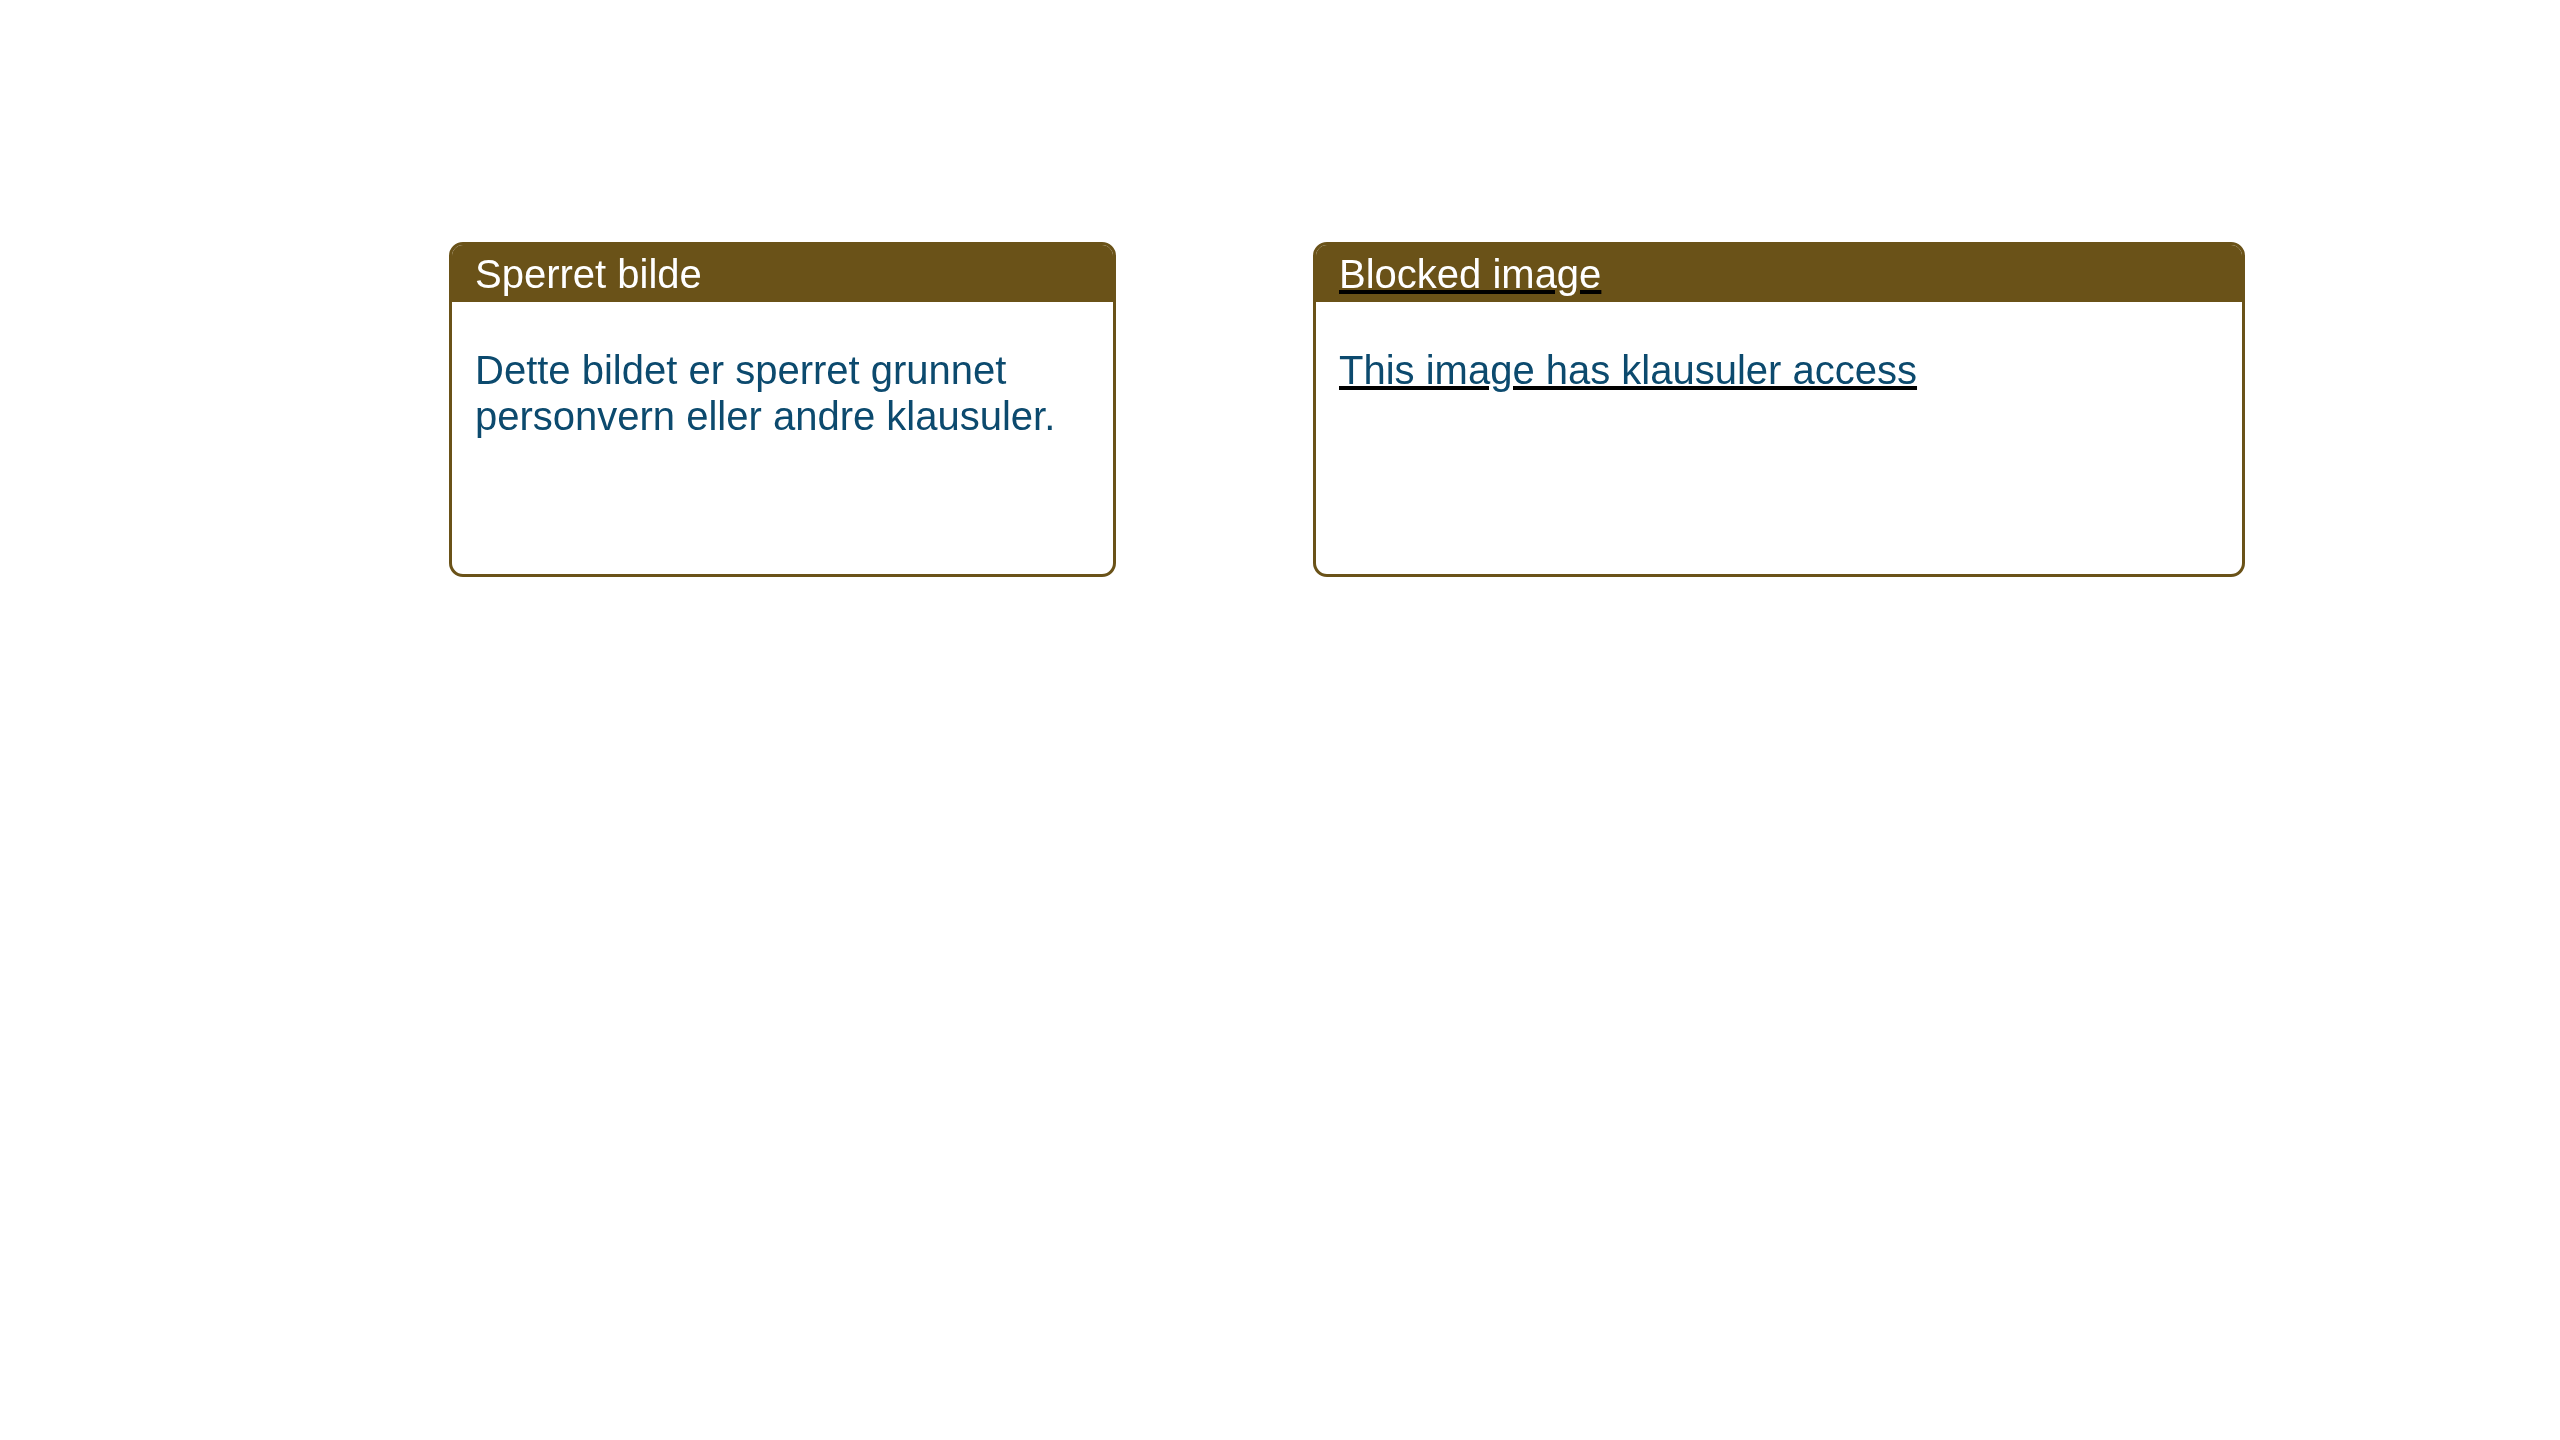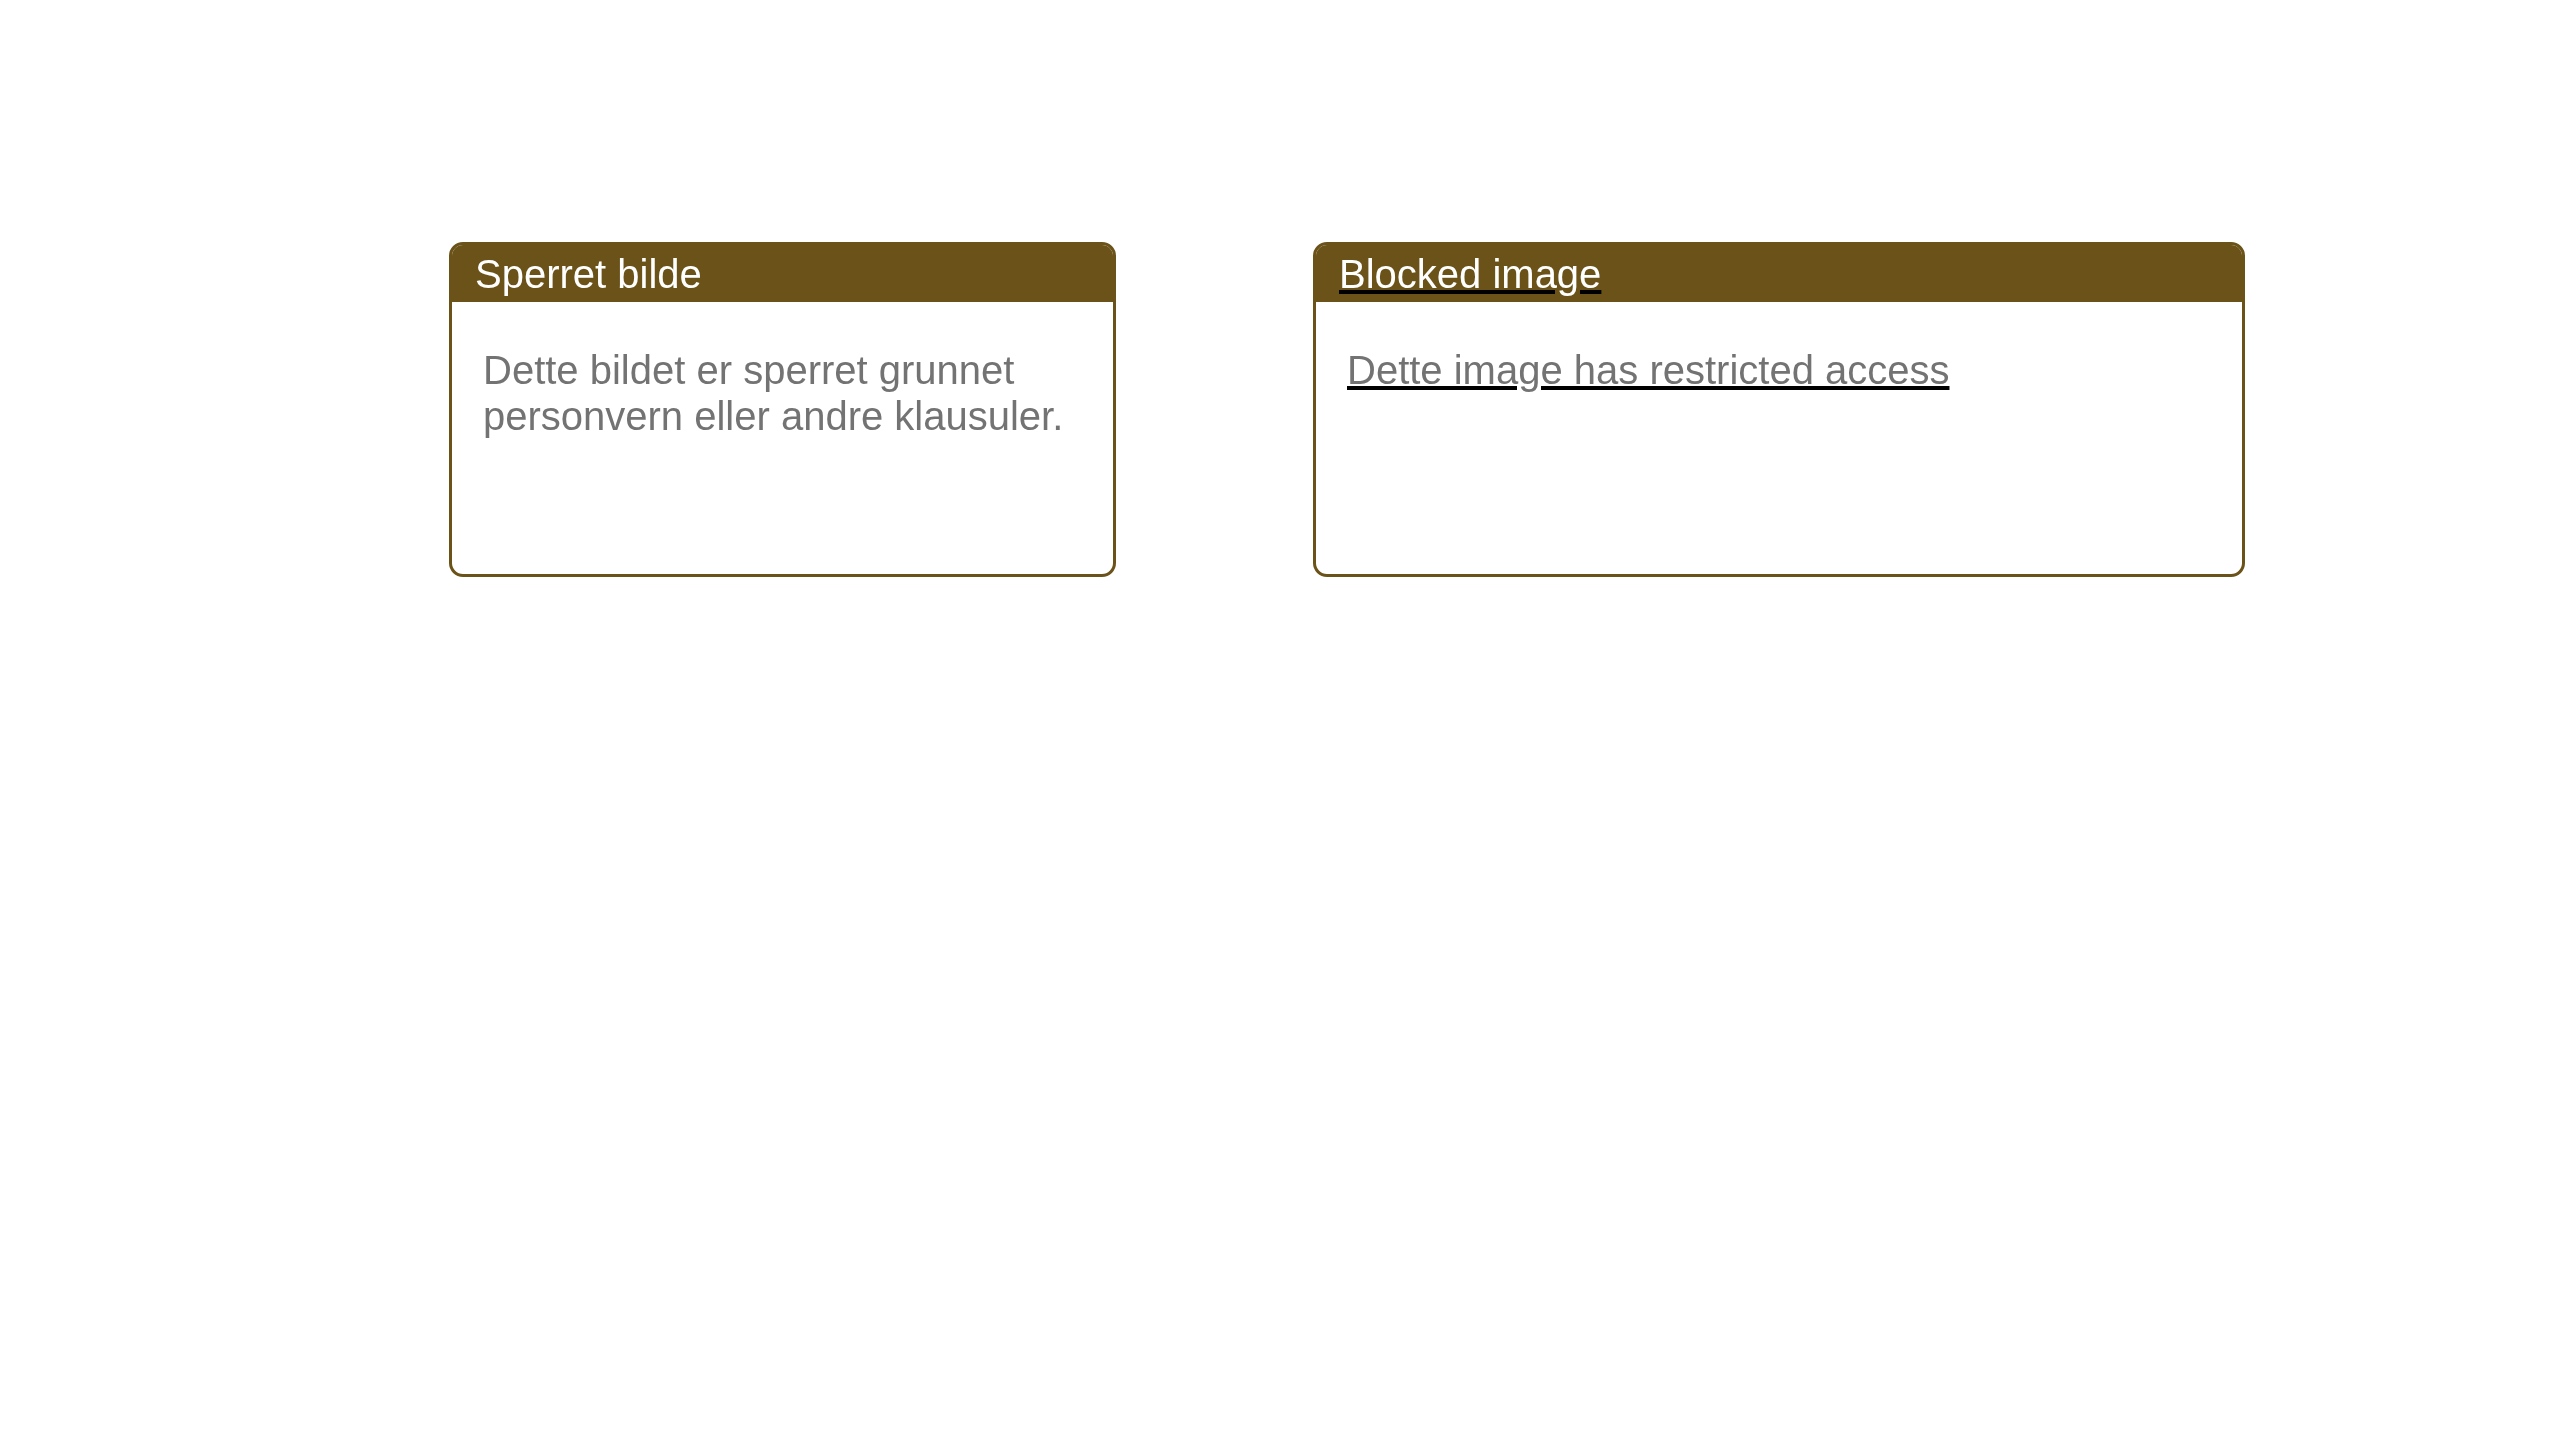--- a/index.html
+++ b/index.html
@@ -41,22 +41,22 @@
     color: #ffffff;
     display: flex;
     align-items: center;
     padding: 0 23px;
     font-size: 40px;
     line-height: 46px;
     white-space: nowrap;
   }
   .card-body {
     box-sizing: border-box;
-    padding: 45px 23px 0 31px;
-    color: #737373;
+    padding: 45px 23px 0 23px;
+    color: #0c4a6e;
     font-size: 40px;
     line-height: 46px;
   }
   .card-body .line {
     white-space: nowrap;
   }
 </style>
 </head>
 <body>
 
@@ -70,17 +70,17 @@
       <div class="line">Dette bildet er sperret grunnet</div>
       <div class="line">personvern eller andre klausuler.</div>
     </div>
   </section>
 
   <section class="card card--en">
     <header class="card-header">
       <span>Blocked image</span>
     </header>
     <div class="card-body">
-      <div class="line">Dette image has restricted access</div>
+      <div class="line">This image has klausuler access</div>
     </div>
   </section>
 
 </div>
 
 </body></html>

